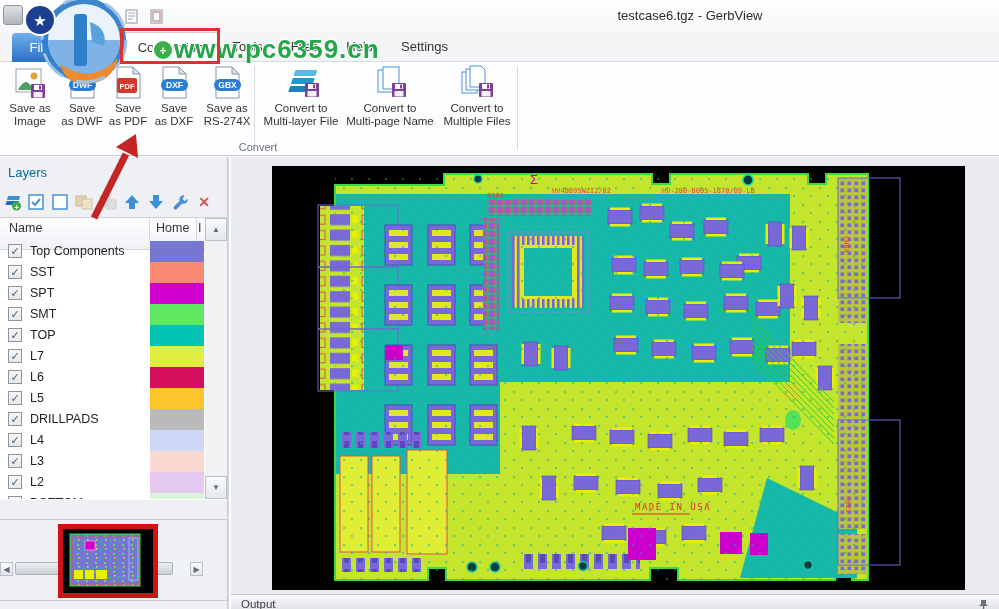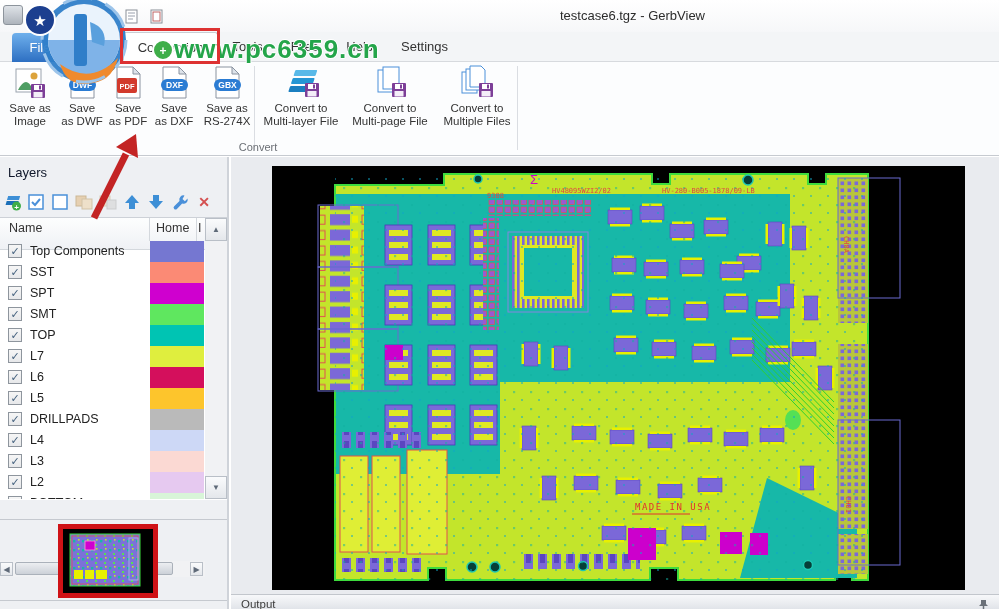--- a/index.html
+++ b/index.html
@@ -3,21 +3,21 @@
 <meta charset="utf-8">
 <style>
   * { margin:0; padding:0; box-sizing:border-box; }
   html,body { width:999px; height:609px; overflow:hidden; background:#fff;
     font-family:"Liberation Sans", sans-serif; }
   #app { position:relative; width:999px; height:609px; background:#fff; }
 
   
   #titlebar { position:absolute; left:0; top:0; width:999px; height:32px;
     background:linear-gradient(#ffffff,#f6f7f9); }
-  #window-title { position:absolute; left:560px; top:8px; width:260px; 
+  #window-title { position:absolute; left:560px; top:8px; width:260px; text-align:center;
     font-size:13px; color:#2b2b2b; }
   #qat { position:absolute; left:48px; top:7px; display:flex; gap:7px; }
   .qicon { width:18px; height:18px; display:flex; align-items:center; justify-content:center; }
   #app-icon { position:absolute; left:3px; top:5px; width:20px; height:20px;
     background:linear-gradient(#dfe3e8,#aeb4bc); border:1px solid #8d949c; border-radius:3px; }
 
   
   #tabstrip { position:absolute; left:0; top:32px; width:999px; height:30px;
     background:#f3f5f7; border-bottom:1px solid #d7dade; display:flex; padding-left:60px; }
   .tab { padding:0 14px; line-height:29px; font-size:13px; color:#333; white-space:nowrap; }
@@ -50,21 +50,21 @@
   #wm-name { position:absolute; left:168px; top:0px; z-index:40; font-size:58px; font-weight:bold;
     color:rgba(58,126,212,0.88); letter-spacing:14px; white-space:nowrap;
     text-shadow:-2px 0 #fff,2px 0 #fff,0 -2px #fff,0 2px #fff; }
   #wm-url { position:absolute; left:174px; top:34px; z-index:41; font-size:26px; font-weight:bold;
     color:rgba(24,160,64,0.95); letter-spacing:1px;
     text-shadow:-1px 0 #fff,1px 0 #fff,0 -1px #fff,0 1px #fff; }
 
   
   #left-panel { position:absolute; left:0; top:157px; width:229px; height:452px;
     background:#eef0f3; border-right:2px solid #cfd3d9; }
-  #layers-title { position:absolute; left:8px; top:8px; font-size:13px; color:#0f172a; }
+  #layers-title { position:absolute; left:8px; top:8px; font-size:13px; color:#0369a1; }
   #layers-toolbar { position:absolute; left:2px; top:32px; width:225px; height:26px;
     display:flex; align-items:center; gap:4px; }
   .ltool { width:20px; height:20px; display:flex; align-items:center; justify-content:center;
     font-size:13px; }
   #layers-table { position:absolute; left:0; top:60px; width:227px; height:283px; background:#fff;
     border-top:1px solid #cdd1d7; }
   #table-header { position:absolute; left:0; top:0; width:227px; height:32px;
     background:linear-gradient(#fdfefe,#eff1f5); border-bottom:1px solid #d4d8dd; font-size:12.5px; color:#333; }
   .hcell { position:absolute; top:3px; }
   #rows { position:absolute; left:0; top:23px; width:204px; height:258px; overflow:hidden; }
@@ -256,21 +256,21 @@
               <rect x="6" y="5" width="16" height="22" fill="#fff" stroke="#4a90d9"></rect>
               <rect x="11" y="2" width="16" height="22" fill="#fff" stroke="#4a90d9"></rect>
               <rect x="20" y="18" width="14" height="14" rx="1" fill="#7d3f98"></rect>
               <rect x="23" y="19" width="8" height="5" fill="#fff"></rect>
               <rect x="28" y="19.5" width="2" height="4" fill="#7d3f98"></rect>
               <rect x="22.5" y="26" width="9" height="5.5" fill="#f4eef8"></rect>
             </svg>
         </div>
         <div class="rlabel">
             <div>Convert to</div>
-            <div>Multi-page File</div>
+            <div>Multi-page Name</div>
           </div>
       </div>
       <div class="rbtn w86">
         <div class="ricon">
           <svg width="38" height="35">
               <rect x="3" y="7" width="15" height="21" fill="#fff" stroke="#4a90d9"></rect>
               <rect x="7" y="4" width="15" height="21" fill="#fff" stroke="#4a90d9"></rect>
               <path d="M11 1 h11 l4 4 v17 h-15 z" fill="#fff" stroke="#4a90d9"></path>
               <rect x="20" y="18" width="14" height="14" rx="1" fill="#7d3f98"></rect>
               <rect x="23" y="19" width="8" height="5" fill="#fff"></rect>

